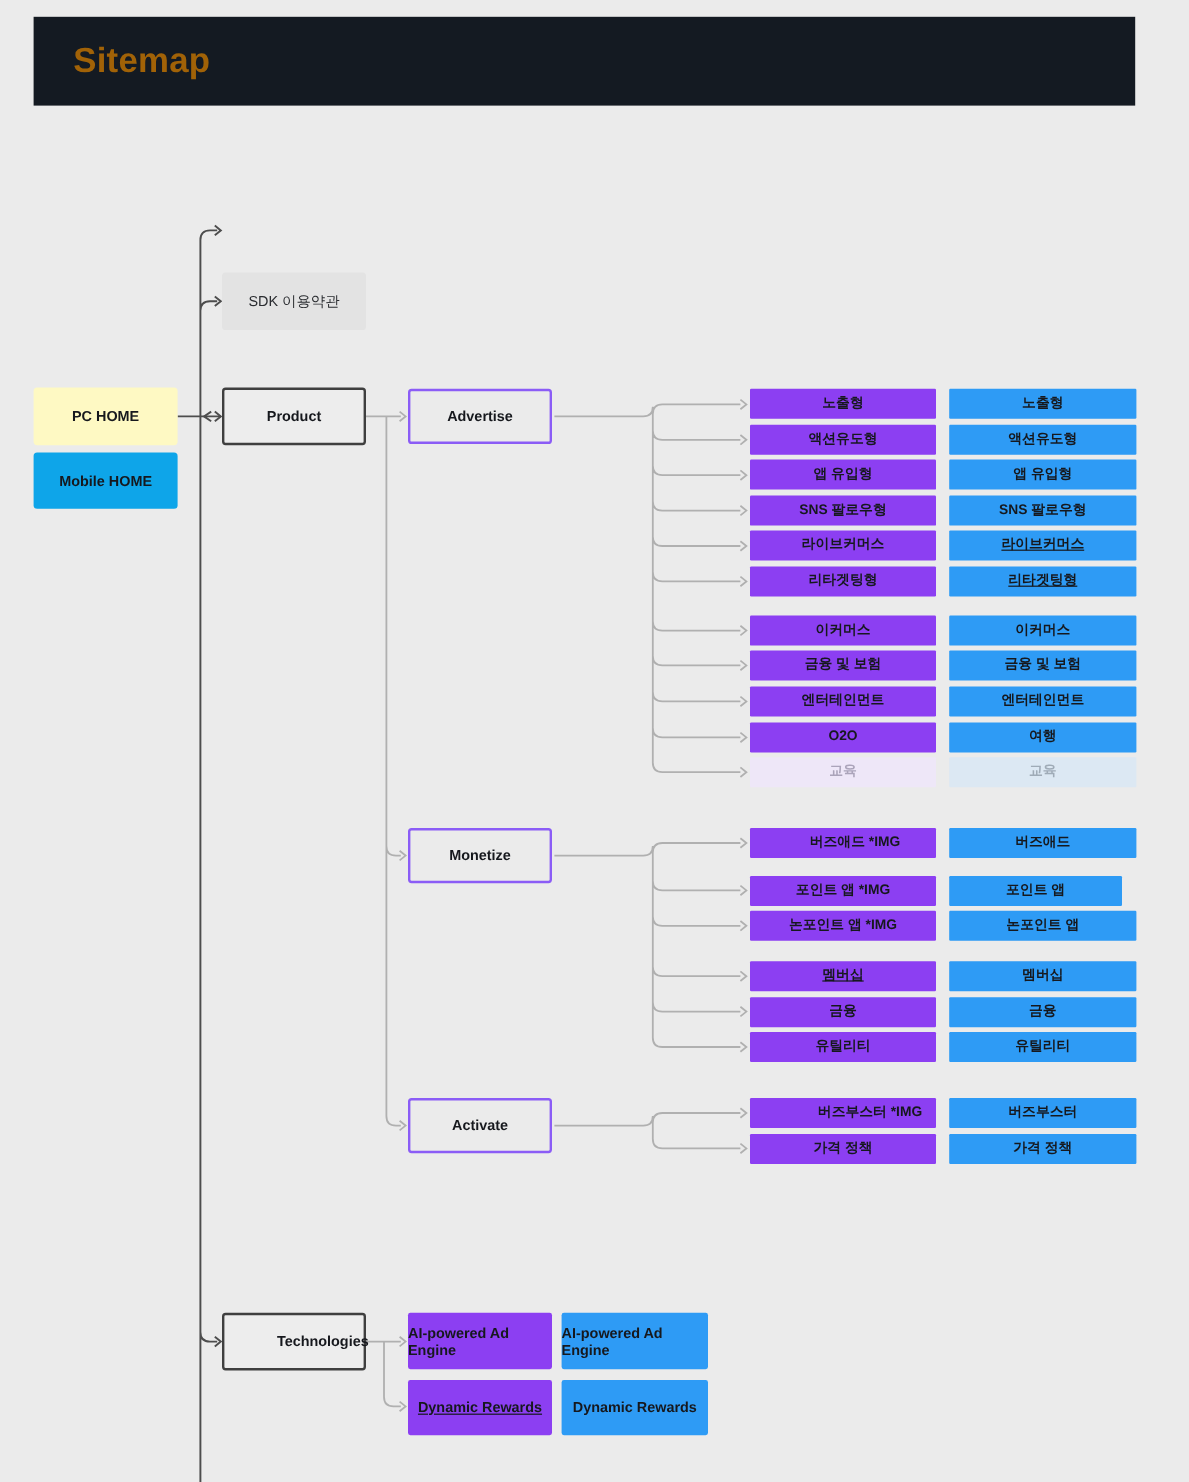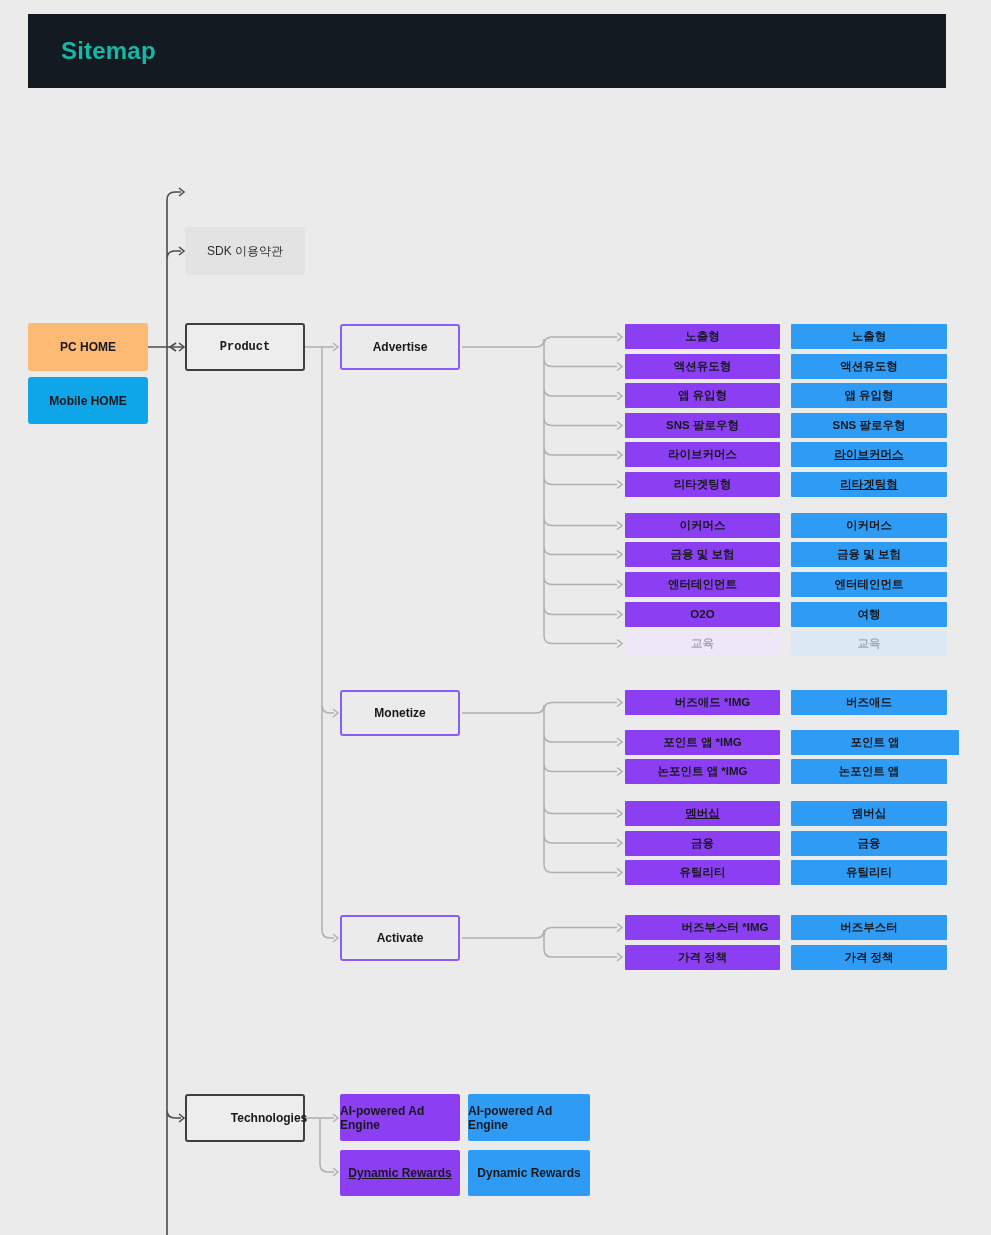--- a/index.html
+++ b/index.html
@@ -1,24 +1,24 @@
 <!DOCTYPE html>
 <html lang="ko"><head>
 <meta charset="utf-8">
 <style>
   html,body{margin:0;padding:0;}
   body{background:#ebebeb;font-family:"Liberation Sans","DejaVu Sans",sans-serif;}
   .canvas{position:relative;width:991px;height:1235px;background:#ebebeb;overflow:hidden;}
   .hdr{position:absolute;left:28px;top:14px;width:918px;height:74px;background:#141a22;display:flex;align-items:center;}
-  .hdr h1{margin:0 0 0 33px;color:#14b8a6;font-size:24px;font-weight:800;letter-spacing:.2px;}
+  .hdr h1{margin:0 0 0 33px;color:#a16207;font-size:29px;font-weight:800;letter-spacing:.2px;}
   svg.wires{position:absolute;left:0;top:0;pointer-events:none;}
   .node{position:absolute;box-sizing:border-box;display:flex;align-items:center;justify-content:center;
         font-size:12px;font-weight:700;color:#16181d;text-align:center;border-radius:3px;}
   .gray{background:#e3e3e3;font-weight:500;color:#2a2c30;}
-  .lav{background:#fdba74;}
+  .lav{background:#fef9c3;}
   .lblue{background:#0ea5e9;}
   .outline-dark{background:#ededed;border:2px solid #3f3f3f;}
   .outline-purple{background:transparent;border:2px solid #8b5cf6;}
   .pill{position:absolute;box-sizing:border-box;height:25px;line-height:25px;text-align:center;
         font-size:11.5px;font-weight:700;color:#16181d;border-radius:1px;}
   .pc{background:#8c3ff2;}
   .mb{background:#2e9bf5;}
   .muted-pc{background:#eee7f8;color:#aba4ba;}
   .muted-mb{background:#dce8f3;color:#9fabb7;}
   .u{text-decoration:underline;}
@@ -106,21 +106,21 @@
       M333,343 L338,347 L333,351
       M333,709 L338,713 L333,717
       M333,934 L338,938 L333,942
       M333,1114 L338,1118 L333,1122
       M333,1168 L338,1172 L333,1176"></path>
   </svg>
 
   <div class="node gray" style="left:185px;top:227px;width:120px;height:48px;">SDK 이용약관</div>
   <div class="node lav" style="left:28px;top:323px;width:120px;height:48px;">PC HOME</div>
   <div class="node lblue" style="left:28px;top:377px;width:120px;height:47px;">Mobile HOME</div>
-  <div class="node outline-dark" style="left:185px;top:323px;width:120px;height:48px;font-family:Liberation Mono, monospace;">Product</div>
+  <div class="node outline-dark" style="left:185px;top:323px;width:120px;height:48px;">Product</div>
   <div class="node outline-purple" style="left:340px;top:324px;width:120px;height:46px;">Advertise</div>
   <div class="node outline-purple" style="left:340px;top:690px;width:120px;height:46px;">Monetize</div>
   <div class="node outline-purple" style="left:340px;top:915px;width:120px;height:46px;">Activate</div>
   <div class="node outline-dark" style="left:185px;top:1094px;width:120px;height:48px;padding-left:48px;">Technologies</div>
 
   <div class="pill pc" style="left:625px;top:324px;width:155px;">노출형</div>
   <div class="pill pc" style="left:625px;top:354px;width:155px;">액션유도형</div>
   <div class="pill pc" style="left:625px;top:383px;width:155px;">앱 유입형</div>
   <div class="pill pc" style="left:625px;top:413px;width:155px;">SNS 팔로우형</div>
   <div class="pill pc" style="left:625px;top:442px;width:155px;">라이브커머스</div>
@@ -140,21 +140,21 @@
   <div class="pill mb" style="left:791px;top:513px;width:156px;">이커머스</div>
   <div class="pill mb" style="left:791px;top:542px;width:156px;">금융 및 보험</div>
   <div class="pill mb" style="left:791px;top:572px;width:156px;">엔터테인먼트</div>
   <div class="pill mb" style="left:791px;top:602px;width:156px;">여행</div>
   <div class="pill muted-mb" style="left:791px;top:631px;width:156px;">교육</div>
 
   <div class="pill pc" style="left:625px;top:690px;width:155px;padding-left:20px;">버즈애드 *IMG</div>
   <div class="pill pc" style="left:625px;top:729.5px;width:155px;">포인트 앱 *IMG</div>
   <div class="pill pc" style="left:625px;top:759px;width:155px;">논포인트 앱 *IMG</div>
   <div class="pill mb" style="left:791px;top:690px;width:156px;">버즈애드</div>
-  <div class="pill mb" style="left:791px;top:729.5px;width:168px;">포인트 앱</div>
+  <div class="pill mb" style="left:791px;top:729.5px;width:144px;">포인트 앱</div>
   <div class="pill mb" style="left:791px;top:759px;width:156px;">논포인트 앱</div>
 
   <div class="pill pc u" style="left:625px;top:801px;width:155px;">멤버십</div>
   <div class="pill pc" style="left:625px;top:830.5px;width:155px;">금융</div>
   <div class="pill pc" style="left:625px;top:860px;width:155px;">유틸리티</div>
   <div class="pill mb" style="left:791px;top:801px;width:156px;">멤버십</div>
   <div class="pill mb" style="left:791px;top:830.5px;width:156px;">금융</div>
   <div class="pill mb" style="left:791px;top:860px;width:156px;">유틸리티</div>
 
   <div class="pill pc" style="left:625px;top:915px;width:155px;padding-left:45px;">버즈부스터 *IMG</div>

